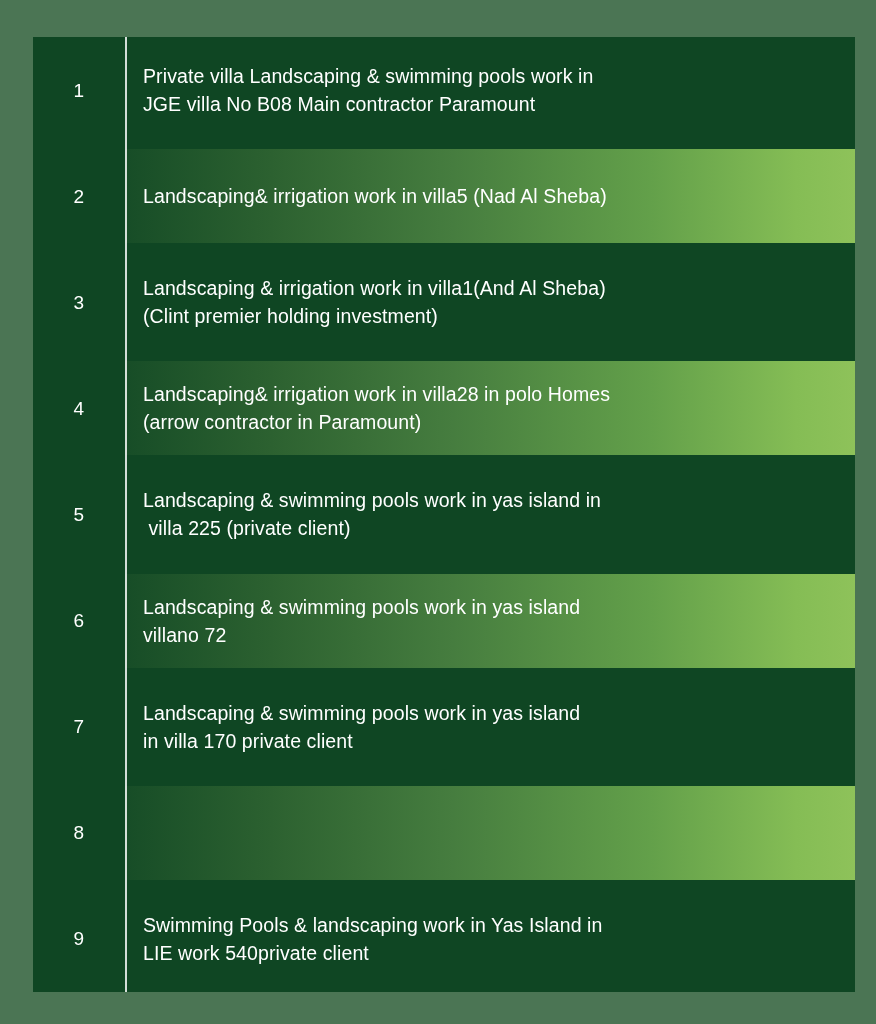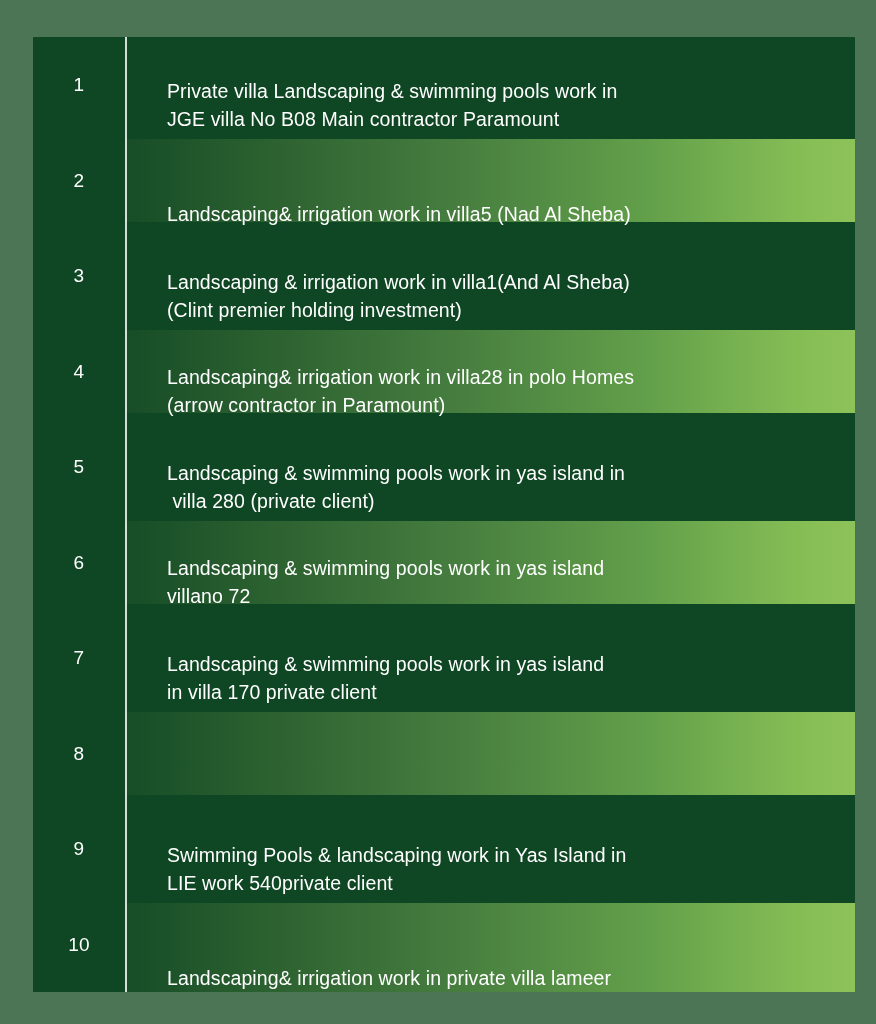--- a/index.html
+++ b/index.html
@@ -62,25 +62,24 @@
     width: 2px;
     background: rgba(255,255,255,0.82);
   }
 
   .row-text-cell {
     position: relative;
     z-index: 2;
     flex: 1 1 auto;
     display: flex;
     flex-direction: column;
-    justify-content: flex-end;
-    padding-left: 32px;
+    justify-content: center;
+    padding-left: 16px;
     padding-right: 14px;
     min-width: 0;
-    margin-left: 8px;
   }
 
   .row-line {
     color: #ffffff;
     font-size: 19.5px;
     line-height: 28px;
     letter-spacing: 0.1px;
     white-space: pre;
     font-weight: 400;
   }
@@ -152,21 +151,21 @@
         <div class="row-line">(arrow contractor in Paramount)</div>
       </div>
     </div>
     <div class="table-row row--dark">
       <div class="row-number-cell">
         <span class="row-number">5</span>
       </div>
       <div class="row-divider"></div>
       <div class="row-text-cell">
         <div class="row-line">Landscaping &amp; swimming pools work in yas island in</div>
-        <div class="row-line"> villa 280 (private client)</div>
+        <div class="row-line"> villa 225 (private client)</div>
       </div>
     </div>
     <div class="table-row row--light">
       <div class="row-band"></div>
       <div class="row-number-cell">
         <span class="row-number">6</span>
       </div>
       <div class="row-divider"></div>
       <div class="row-text-cell">
         <div class="row-line">Landscaping &amp; swimming pools work in yas island</div>
@@ -193,23 +192,13 @@
     <div class="table-row row--dark">
       <div class="row-number-cell">
         <span class="row-number">9</span>
       </div>
       <div class="row-divider"></div>
       <div class="row-text-cell">
         <div class="row-line">Swimming Pools &amp; landscaping work in Yas Island in</div>
         <div class="row-line">LIE work 540private client</div>
       </div>
     </div>
-    <div class="table-row row--light">
-      <div class="row-band"></div>
-      <div class="row-number-cell">
-        <span class="row-number">10</span>
-      </div>
-      <div class="row-divider"></div>
-      <div class="row-text-cell">
-        <div class="row-line">Landscaping&amp; irrigation work in private villa lameer</div>
-      </div>
-    </div>
   </div>
 
 </body></html>

